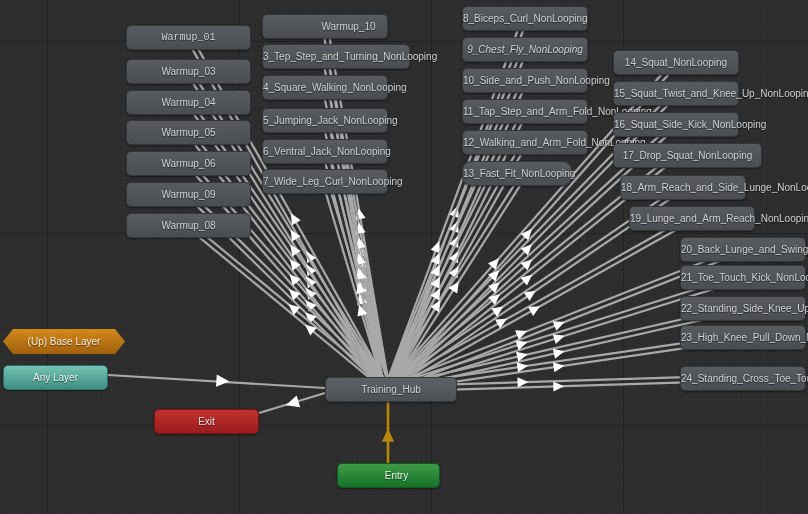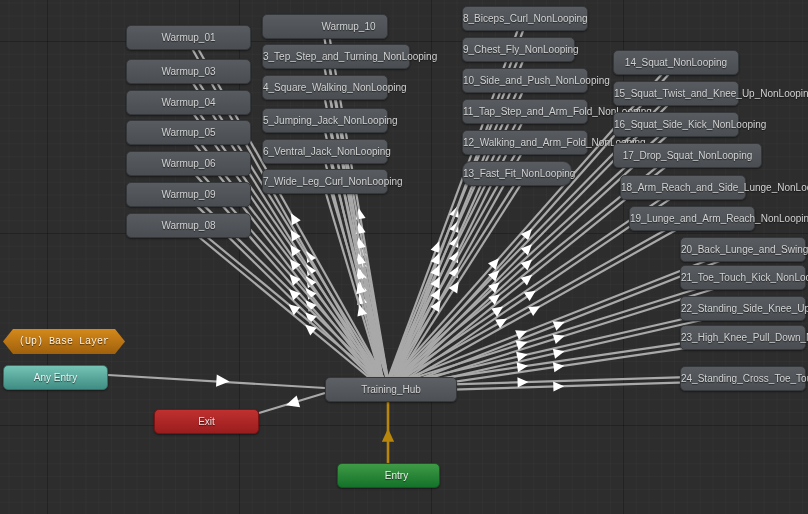--- a/index.html
+++ b/index.html
@@ -39,21 +39,21 @@
   .entry{background:linear-gradient(to bottom,#3f9b46,#14722a);
     border:1px solid #0e5a20;color:#e9f4e9;padding-left:16px;}
   .exit{background:linear-gradient(to bottom,#c03030,#9a1d1d);
     border:1px solid #7a1414;color:#f2dede;}
   .anystate{background:linear-gradient(to bottom,#74c3b4,#3f8d84);
     border:1px solid #2f6f68;color:#eaf6f3;}
   .uplayer{background:linear-gradient(to bottom,#d4891a,#a0600c);
     border:none;color:#fdf2e0;height:25px;line-height:25px;
     border-radius:0;
     clip-path:polygon(10px 0,calc(100% - 10px) 0,100% 50%,calc(100% - 10px) 100%,10px 100%,0 50%);
-    box-shadow:none;font-family:Liberation Mono, monospace;}
+    box-shadow:none;}
 </style>
 </head>
 <body>
 
 <div id="canvas">
 
   <svg id="wires" width="808" height="514" viewBox="0 0 808 514">
       <line x1="186.2352795154186" y1="38.277122205083536" x2="384.7352795154186" y2="390.2771222050835" stroke="#a9a9a9" stroke-width="2.2"></line>
       <line x1="190.7647204845814" y1="35.722877794916464" x2="389.2647204845814" y2="387.7228777949165" stroke="#a9a9a9" stroke-width="2.2"></line>
       <polygon points="6.2,0 -4.65,5.084 -4.65,-5.084" fill="#ffffff" transform="translate(293.98472048458143,218.76287779491648) rotate(-119.41954043480779)"></polygon>
@@ -176,55 +176,55 @@
       <polygon points="6.2,0 -4.65,5.084 -4.65,-5.084" fill="#ffffff" transform="translate(522.1997012444428,382.22124027469715) rotate(-1.7698121158623108)"></polygon>
       <line x1="108" y1="375" x2="325" y2="388" stroke="#a9a9a9" stroke-width="2.2"></line>
       <polygon points="7.5,0 -5.625,6.1499999999999995 -5.625,-6.1499999999999995" fill="#ffffff" transform="translate(222,381) rotate(3.4283685588549666)"></polygon>
       <line x1="325" y1="393" x2="259" y2="413" stroke="#a9a9a9" stroke-width="2.2"></line>
       <polygon points="7.5,0 -5.625,6.1499999999999995 -5.625,-6.1499999999999995" fill="#ffffff" transform="translate(293,403) rotate(163.14160123226173)"></polygon>
       <line x1="388" y1="463" x2="388" y2="402" stroke="#b8860b" stroke-width="2.6"></line>
       <polygon points="7.5,0 -5.625,6.1499999999999995 -5.625,-6.1499999999999995" fill="#b8860b" transform="translate(388,436) rotate(-90)"></polygon>
     </svg>
 
   <div id="nodes">
-      <div class="node state" style="left: 126px; top: 25px; width: 125px;"><span>Warmup_01</span></div>
+      <div class="node state" style="left: 126px; top: 25px; width: 125px; font-family: Liberation Mono, monospace;"><span>Warmup_01</span></div>
       <div class="node state" style="left: 126px; top: 59px; width: 125px;"><span>Warmup_03</span></div>
       <div class="node state" style="left: 126px; top: 90px; width: 125px;"><span>Warmup_04</span></div>
       <div class="node state" style="left: 126px; top: 120px; width: 125px;"><span>Warmup_05</span></div>
       <div class="node state" style="left: 126px; top: 151px; width: 125px;"><span>Warmup_06</span></div>
       <div class="node state" style="left: 126px; top: 182px; width: 125px;"><span>Warmup_09</span></div>
       <div class="node state" style="left: 126px; top: 213px; width: 125px;"><span>Warmup_08</span></div>
       <div class="node state" style="left: 262px; top: 14px; width: 126px; padding-left: 47px;"><span>Warmup_10</span></div>
       <div class="node state" style="left: 262px; top: 44px; width: 148px;"><span>3_Tep_Step_and_Turning_NonLooping</span></div>
       <div class="node state" style="left: 262px; top: 75px; width: 126px;"><span>4_Square_Walking_NonLooping</span></div>
       <div class="node state" style="left: 262px; top: 108px; width: 126px;"><span>5_Jumping_Jack_NonLooping</span></div>
       <div class="node state" style="left: 262px; top: 139px; width: 126px;"><span>6_Ventral_Jack_NonLooping</span></div>
       <div class="node state" style="left: 262px; top: 169px; width: 126px;"><span>7_Wide_Leg_Curl_NonLooping</span></div>
       <div class="node state" style="left: 462px; top: 6px; width: 126px;"><span>8_Biceps_Curl_NonLooping</span></div>
-      <div class="node state" style="left: 462px; top: 37px; width: 113px;"><span>9_Chest_Fly_NonLooping</span></div>
+      <div class="node state" style="left: 462px; top: 37px; width: 126px; font-style: italic;"><span>9_Chest_Fly_NonLooping</span></div>
       <div class="node state" style="left: 462px; top: 68px; width: 126px;"><span>10_Side_and_Push_NonLooping</span></div>
       <div class="node state" style="left: 462px; top: 99px; width: 126px;"><span>11_Tap_Step_and_Arm_Fold_NonLooping</span></div>
       <div class="node state" style="left: 462px; top: 130px; width: 126px;"><span>12_Walking_and_Arm_Fold_NonLooping</span></div>
       <div class="node state" style="left: 462px; top: 161px; width: 110px; border-radius: 9px;"><span>13_Fast_Fit_NonLooping</span></div>
       <div class="node state" style="left: 613px; top: 50px; width: 126px;"><span>14_Squat_NonLooping</span></div>
       <div class="node state" style="left: 613px; top: 81px; width: 126px;"><span>15_Squat_Twist_and_Knee_Up_NonLooping</span></div>
       <div class="node state" style="left: 613px; top: 112px; width: 126px;"><span>16_Squat_Side_Kick_NonLooping</span></div>
       <div class="node state" style="left: 613px; top: 143px; width: 149px;"><span>17_Drop_Squat_NonLooping</span></div>
       <div class="node state" style="left: 620px; top: 175px; width: 126px;"><span>18_Arm_Reach_and_Side_Lunge_NonLooping</span></div>
       <div class="node state" style="left: 629px; top: 206px; width: 126px;"><span>19_Lunge_and_Arm_Reach_NonLooping</span></div>
       <div class="node state" style="left: 680px; top: 237px; width: 126px;"><span>20_Back_Lunge_and_Swing_NonLooping</span></div>
       <div class="node state" style="left: 680px; top: 265px; width: 126px;"><span>21_Toe_Touch_Kick_NonLooping</span></div>
       <div class="node state" style="left: 680px; top: 296px; width: 126px;"><span>22_Standing_Side_Knee_Up_Looping</span></div>
       <div class="node state" style="left: 680px; top: 325px; width: 126px;"><span>23_High_Knee_Pull_Down_NonLooping</span></div>
       <div class="node state" style="left: 680px; top: 366px; width: 126px;"><span>24_Standing_Cross_Toe_Touch_NonLooping</span></div>
     </div>
 
   <div class="node uplayer" style="left:3px;top:329px;width:122px;">(Up) Base Layer</div>
 
-  <div class="node anystate" style="left:3px;top:365px;width:105px;">Any Entry</div>
+  <div class="node anystate" style="left:3px;top:365px;width:105px;">Any Layer</div>
 
   <div class="node exit" style="left:154px;top:409px;width:105px;">Exit</div>
 
   <div class="node hub" style="left:325px;top:377px;width:132px;">Training_Hub</div>
 
   <div class="node entry" style="left:337px;top:463px;width:103px;">Entry</div>
 
 </div>
 
 </body></html>

